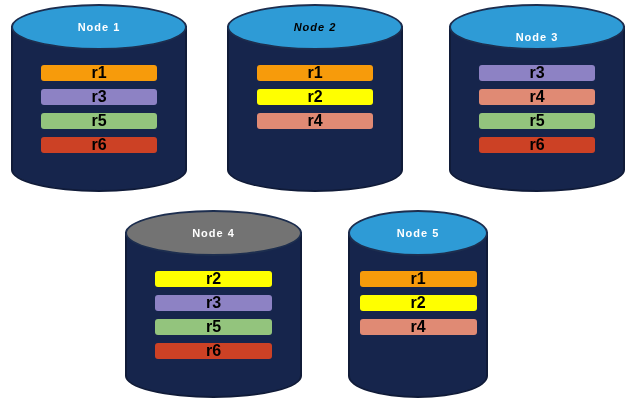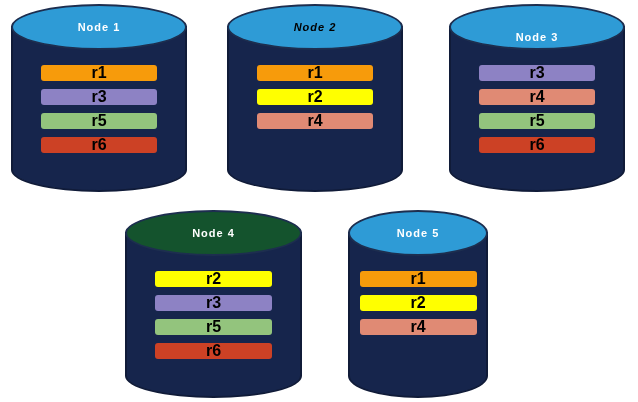--- a/index.html
+++ b/index.html
@@ -132,21 +132,21 @@
       <div class="replica-stack" style="top: 61px; gap: 8px;">
         <div class="replica-bar" style="width: 116px; height: 16px; background: rgb(141, 130, 196);">r3</div>
         <div class="replica-bar" style="width: 116px; height: 16px; background: rgb(224, 138, 116);">r4</div>
         <div class="replica-bar" style="width: 116px; height: 16px; background: rgb(147, 196, 125);">r5</div>
         <div class="replica-bar" style="width: 116px; height: 16px; background: rgb(204, 65, 37);">r6</div>
       </div>
     </div>
     <div class="node" style="left: 125px; top: 210px; width: 177px; height: 188px;">
       <div class="cyl-bottom" style="top: 144px; background: rgb(22, 37, 76); border-color: rgb(16, 27, 56);"></div>
       <div class="cyl-body" style="height: 144px; background: rgb(22, 37, 76); border-left-color: rgb(16, 27, 56); border-right-color: rgb(16, 27, 56);"></div>
-      <div class="cyl-top" style="height: 46px; background: #14532d;">
+      <div class="cyl-top" style="height: 46px; background: #737373;">
         <div class="node-label" style="color: rgb(255, 255, 255);">Node  4</div>
       </div>
       <div class="replica-stack" style="top: 61px; gap: 8px;">
         <div class="replica-bar" style="width: 117px; height: 16px; background: rgb(255, 255, 0);">r2</div>
         <div class="replica-bar" style="width: 117px; height: 16px; background: rgb(141, 130, 196);">r3</div>
         <div class="replica-bar" style="width: 117px; height: 16px; background: rgb(147, 196, 125);">r5</div>
         <div class="replica-bar" style="width: 117px; height: 16px; background: rgb(204, 65, 37);">r6</div>
       </div>
     </div>
     <div class="node" style="left: 348px; top: 210px; width: 140px; height: 188px;">

